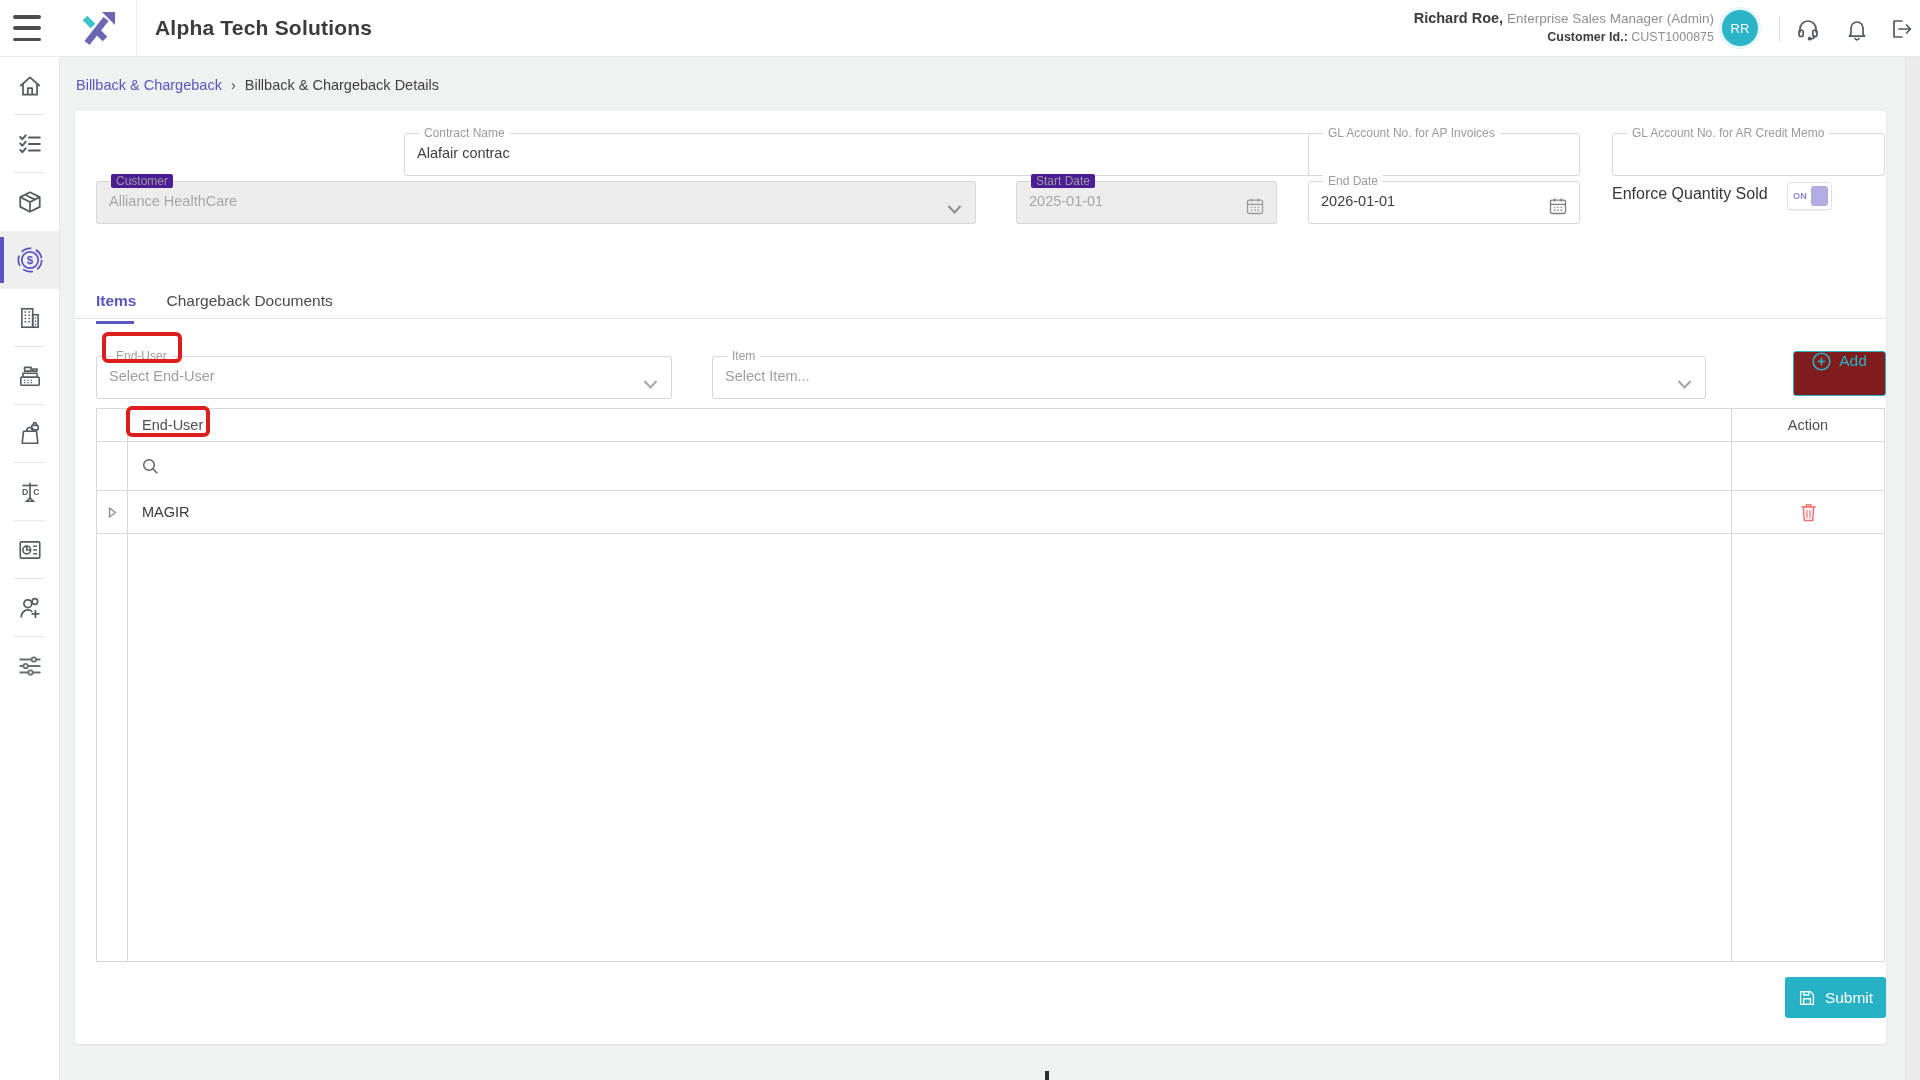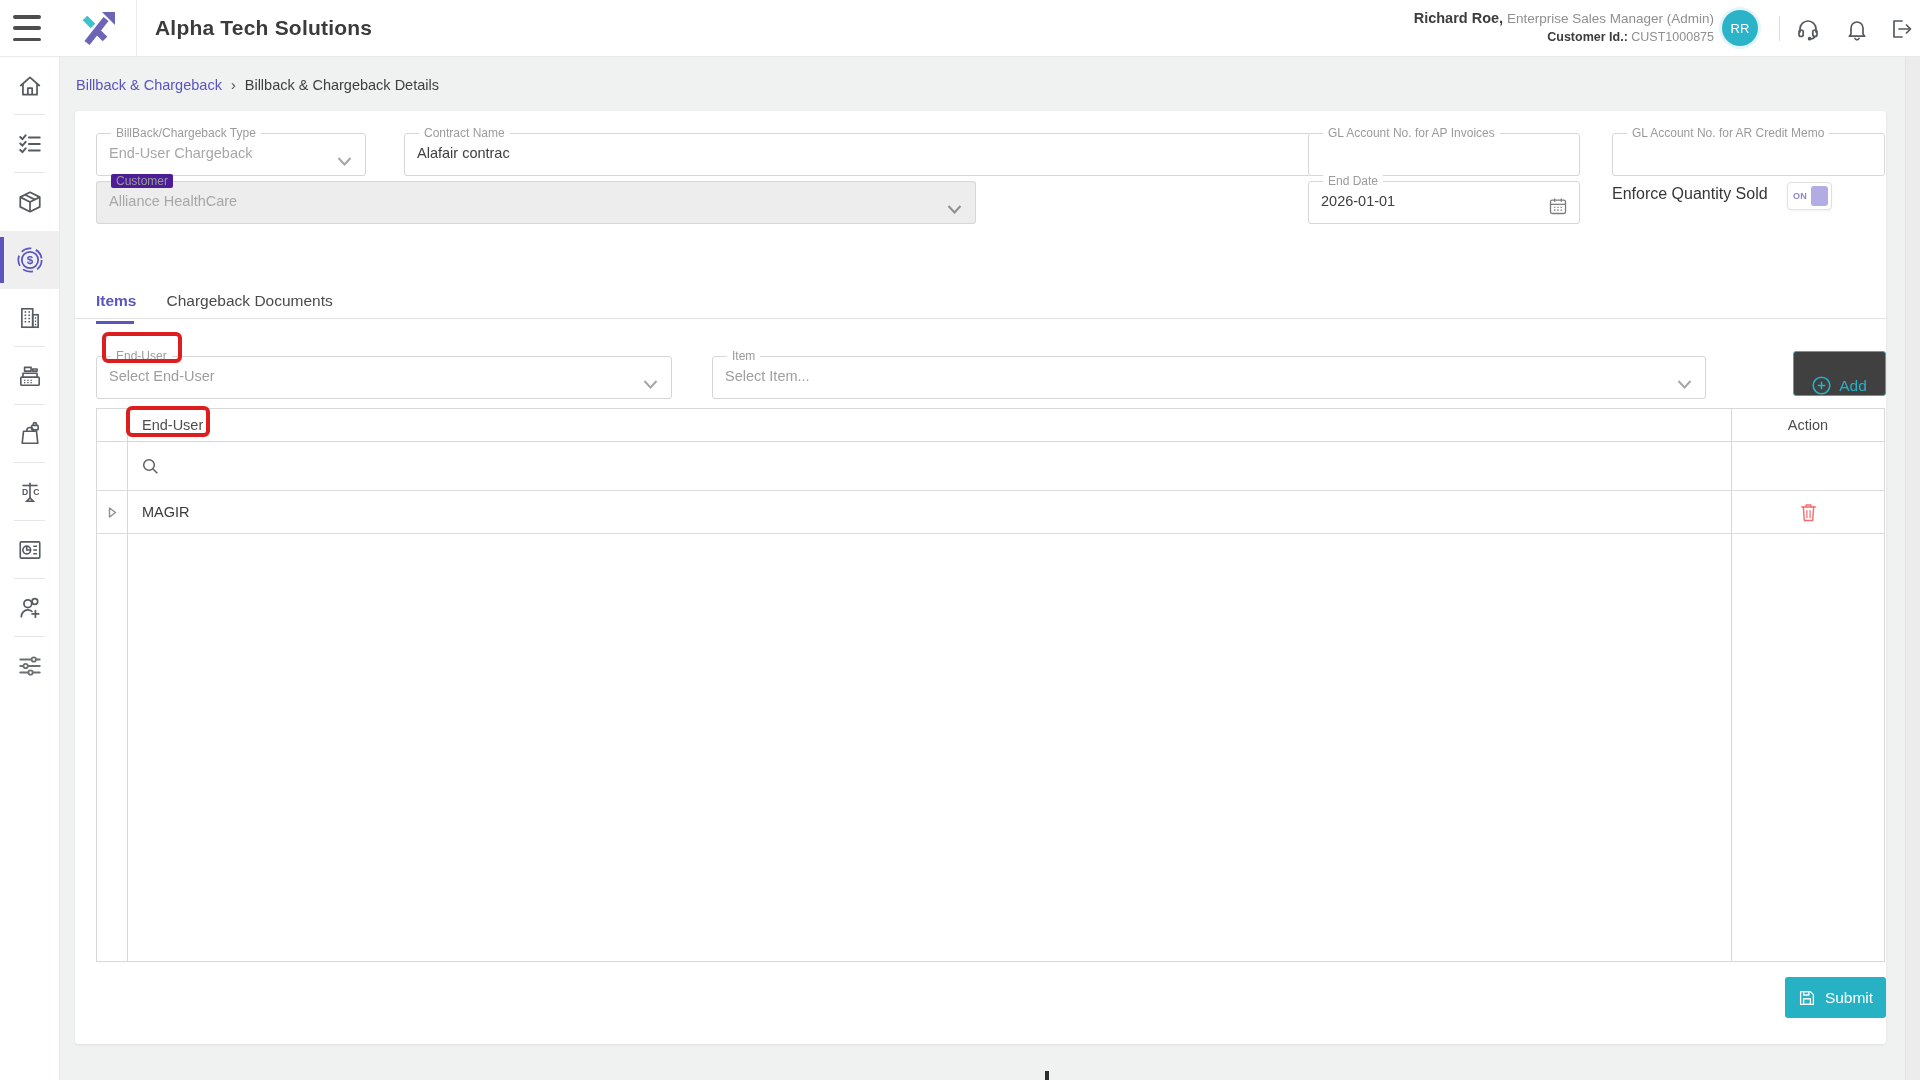--- a/index.html
+++ b/index.html
@@ -62,21 +62,21 @@
   .toggle .knob { position:absolute; right:3px; top:3px; width:17px; height:20px; background:#b2ace4; border-radius:3px; }
 
   
   .tabs { position:absolute; left:21px; top:181px; display:flex; gap:30px; font-size:15.5px; }
   .tab { padding-bottom:14px; cursor:pointer; color:#4a4a4a; }
   .tab.active { color:#5b55c0; font-weight:bold; position:relative; }
   .tab.active::after { content:""; position:absolute; left:0; bottom:0; width:38px; height:3px; background:#5b55c0; }
   .tabs-rule { position:absolute; left:0px; top:207px; width:1811px; height:1px; background:#e4e4e4; }
 
   
-  .add-btn { position:absolute; left:1718px; top:240px; width:93px; height:45px; background:#404040; border:1px solid #26b1c5; border-radius:3px; color:#26b1c5; font-size:15.5px; display:flex; align-items:flex-end; justify-content:center; gap:8px; cursor:pointer; }
+  .add-btn { position:absolute; left:1718px; top:240px; width:93px; height:45px; background:#7f1d1d; border:1px solid #26b1c5; border-radius:3px; color:#26b1c5; font-size:15.5px; display:flex; align-items:flex-start; justify-content:center; gap:8px; cursor:pointer; }
 
   
   .grid { position:absolute; left:21px; top:297px; width:1789px; height:554px; border:1px solid #d8d8d8; display:flex; flex-direction:column; font-size:14.5px; }
   .grow { display:flex; }
   .c1 { width:31px; flex:none; border-right:1px solid #d8d8d8; display:flex; align-items:center; justify-content:center; }
   .c2 { flex:1; border-right:1px solid #d8d8d8; display:flex; align-items:center; padding-left:14px; }
   .c3 { width:152px; flex:none; display:flex; align-items:center; justify-content:center; }
   .g-head { height:33px; border-bottom:1px solid #d8d8d8; color:#4e4e4e; }
   .g-search { height:49px; border-bottom:1px solid #dcdcdc; }
   .g-row { height:43px; border-bottom:1px solid #dcdcdc; color:#3a3a3a; }
@@ -242,27 +242,20 @@
     </svg>
   </div>
 </div>
 
 <div class="breadcrumb">
   <span class="crumb-link">Billback &amp; Chargeback</span><span class="crumb-sep">›</span><span class="crumb-cur">Billback &amp; Chargeback Details</span>
 </div>
 
 <div class="card">
 
-  <fieldset class="fld" style="left:21px; top:15px; width:270px; height:50px;">
-    <legend>BillBack/Chargeback Type</legend>
-    <div class="fval" style="color:#a7a7a7;">End-User Chargeback</div>
-    <svg class="chev" width="15" height="9" viewBox="0 0 15 9">
-        <polyline points="1.5,1 7.5,7.5 13.5,1" fill="none" stroke="#a6a6a6" stroke-width="2"></polyline>
-      </svg>
-  </fieldset>
 
   <fieldset class="fld" style="left:329px; top:15px; width:998px; height:50px;">
     <legend>Contract Name</legend>
     <input type="text" value="Alafair contrac" style="">
   </fieldset>
 
   <fieldset class="fld" style="left:1233px; top:15px; width:272px; height:50px;">
     <legend>GL Account No. for AP Invoices</legend>
     <input type="text" value="" style="">
   </fieldset>
@@ -273,20 +266,29 @@
   </fieldset>
 
   <fieldset class="fld disabled" style="left:21px; top:63px; width:880px; height:50px;">
     <legend>Customer</legend>
     <div class="fval">Alliance HealthCare</div>
     <svg class="chev" width="15" height="9" viewBox="0 0 15 9">
         <polyline points="1.5,1 7.5,7.5 13.5,1" fill="none" stroke="#8f8f8f" stroke-width="2"></polyline>
       </svg>
   </fieldset>
 
+  <fieldset class="fld disabled" style="left:941px; top:63px; width:261px; height:50px;">
+    <legend>Start Date</legend>
+    <div class="fval">2025-01-01</div>
+    <svg class="cal" width="20" height="20" viewBox="0 0 24 24" fill="none" stroke="#9a9a9a" stroke-width="1.6">
+      <rect x="3" y="5" width="18" height="16" rx="2"></rect>
+        <path d="M8 3v4M16 3v4M3 10h18"></path>
+      <path d="M7 13.5h2M11 13.5h2M15 13.5h2M7 17h2M11 17h2M15 17h2" stroke-width="1.4"></path>
+    </svg>
+  </fieldset>
 
   <fieldset class="fld" style="left:1233px; top:63px; width:272px; height:50px;">
     <legend>End Date</legend>
     <div class="fval">2026-01-01</div>
     <svg class="cal" width="20" height="20" viewBox="0 0 24 24" fill="none" stroke="#7d7d7d" stroke-width="1.6">
       <rect x="3" y="5" width="18" height="16" rx="2"></rect>
         <path d="M8 3v4M16 3v4M3 10h18"></path>
       <path d="M7 13.5h2M11 13.5h2M15 13.5h2M7 17h2M11 17h2M15 17h2" stroke-width="1.4"></path>
     </svg>
   </fieldset>

